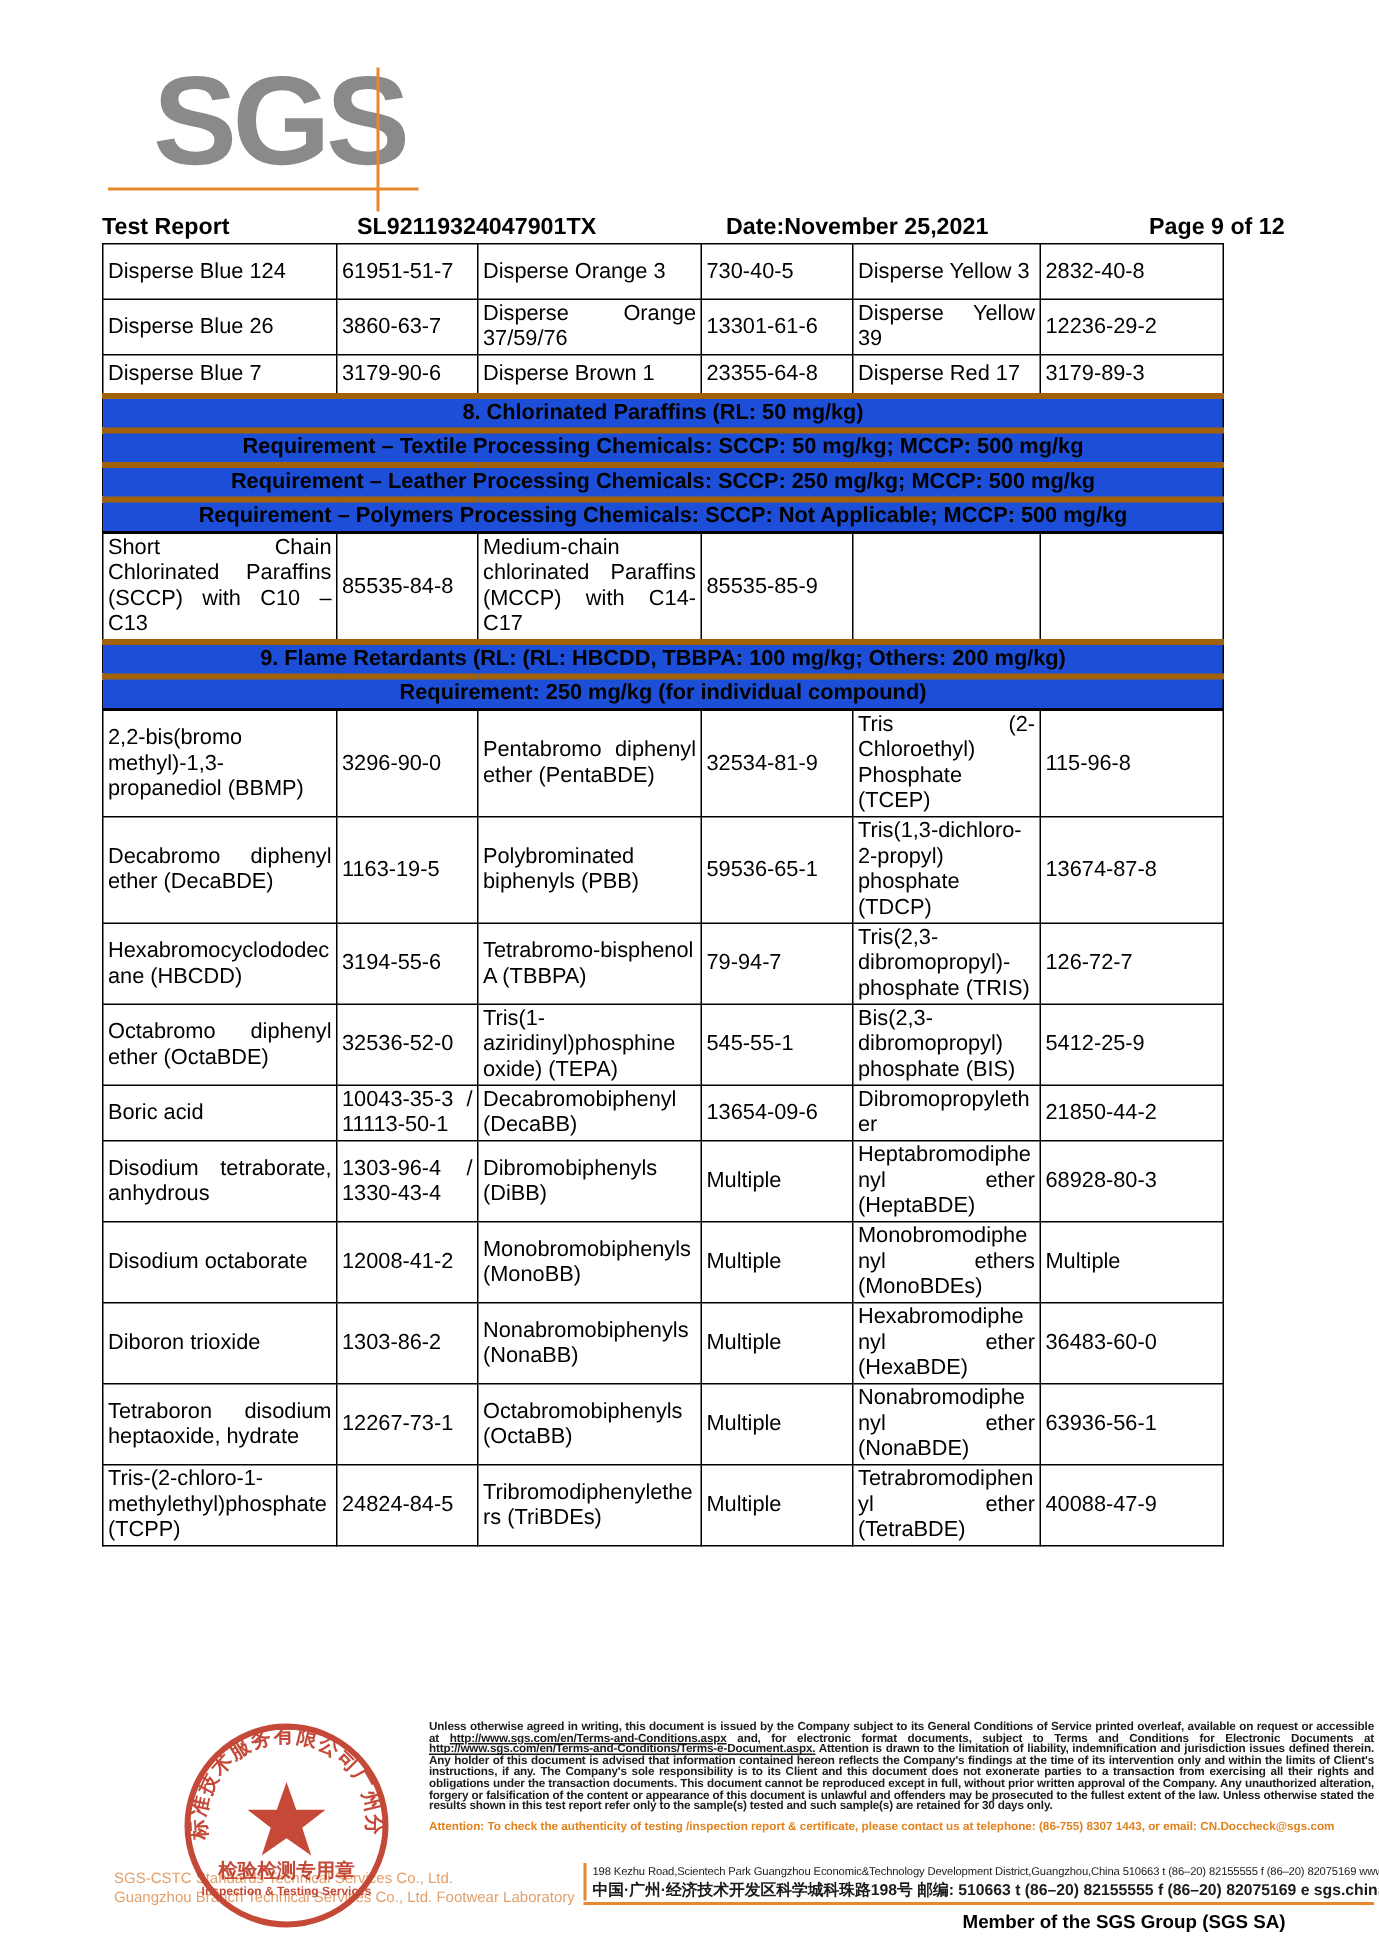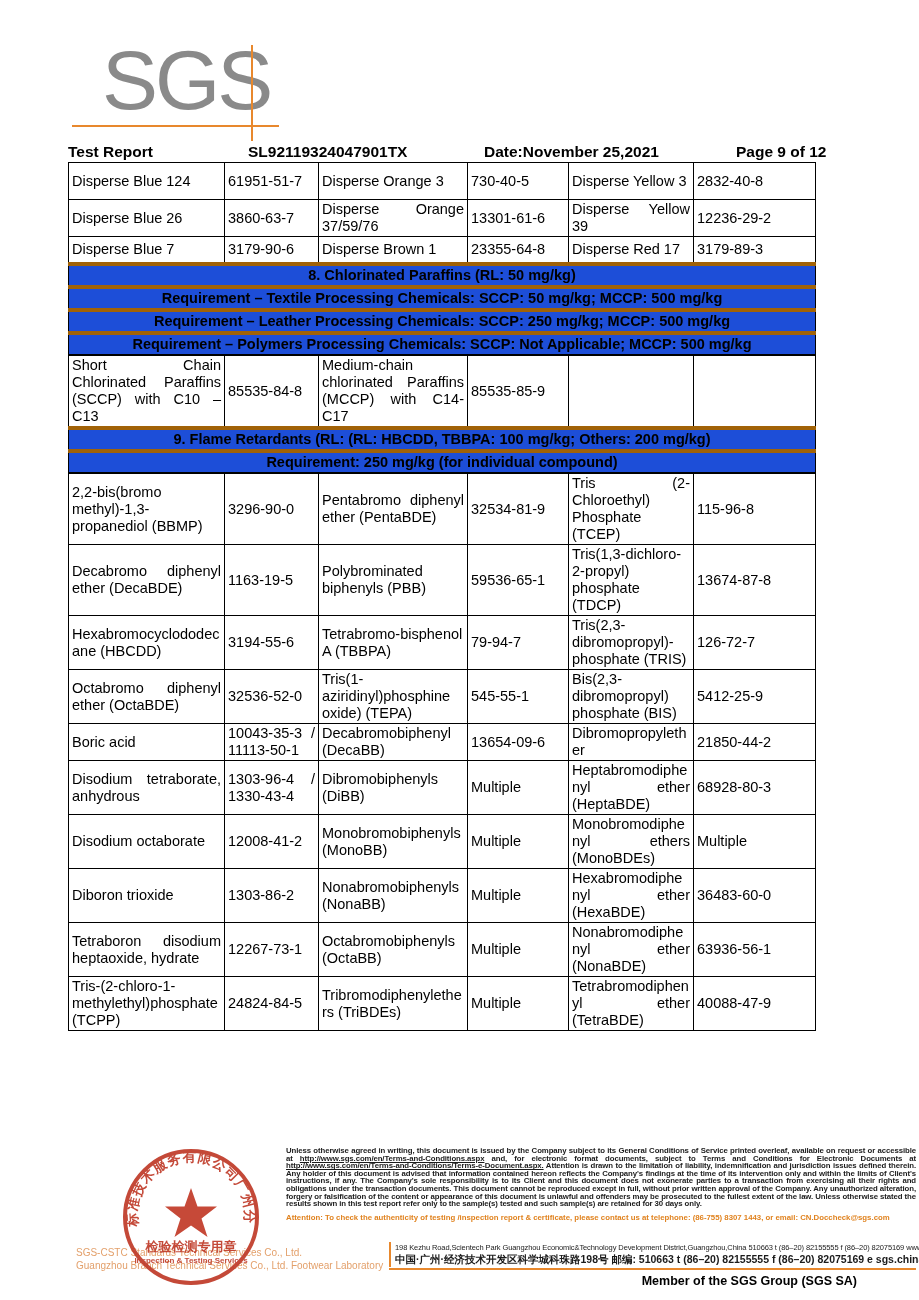--- a/index.html
+++ b/index.html
@@ -1,28 +1,28 @@
 <!DOCTYPE html>
 <html><head>
 <meta charset="utf-8">
 <style>
   html,body{margin:0;padding:0;background:#ffffff;}
   body{width:919px;height:1300px;position:relative;font-family:"Liberation Sans",sans-serif;color:#000;overflow:hidden;}
 
   
-  .logo-text{position:absolute;left:102px;top:38px;font-size:84px;font-weight:normal;color:#8a8a8a;letter-spacing:-3px;line-height:1;}
+  .logo-text{position:absolute;left:102px;top:38px;font-size:84px;font-weight:bold;color:#8a8a8a;letter-spacing:-3px;line-height:1;}
   .logo-hline{position:absolute;left:72px;top:125px;width:207px;height:2px;background:#e8882d;}
   .logo-vline{position:absolute;left:251px;top:45px;width:2px;height:96px;background:#e8882d;}
 
   
   .hdr{position:absolute;top:143px;font-size:15.5px;font-weight:bold;white-space:nowrap;}
   .hdr-title{left:68px;}
-  .hdr-no{left:248px;text-align:right;}
+  .hdr-no{left:238px;text-align:right;}
   .hdr-date{left:484px;}
-  .hdr-page{left:736px;}
+  .hdr-page{left:766px;}
 
   
   table.report{position:absolute;left:68px;top:162px;width:747px;border-collapse:collapse;table-layout:fixed;border:1px solid #000;}
   table.report td{border:1px solid #000;padding:1px 3px;font-size:14.5px;line-height:17px;vertical-align:middle;text-align:justify;word-wrap:break-word;overflow-wrap:break-word;}
   table.report tr.band td{background:#1d4ed8;font-weight:bold;text-align:center;border-top:4px solid #a16207;border-bottom:2px solid #000;padding:1px 2px;}
   tbody.dyes td{height:34px;}
   tbody.dyes tr:last-child td{height:23px;}
 
   
   .legal{position:absolute;left:286px;top:1147px;width:630px;font-size:7.8px;line-height:7.6px;text-align:justify;color:#1b1b1b;font-weight:bold;letter-spacing:-0.1px;}

